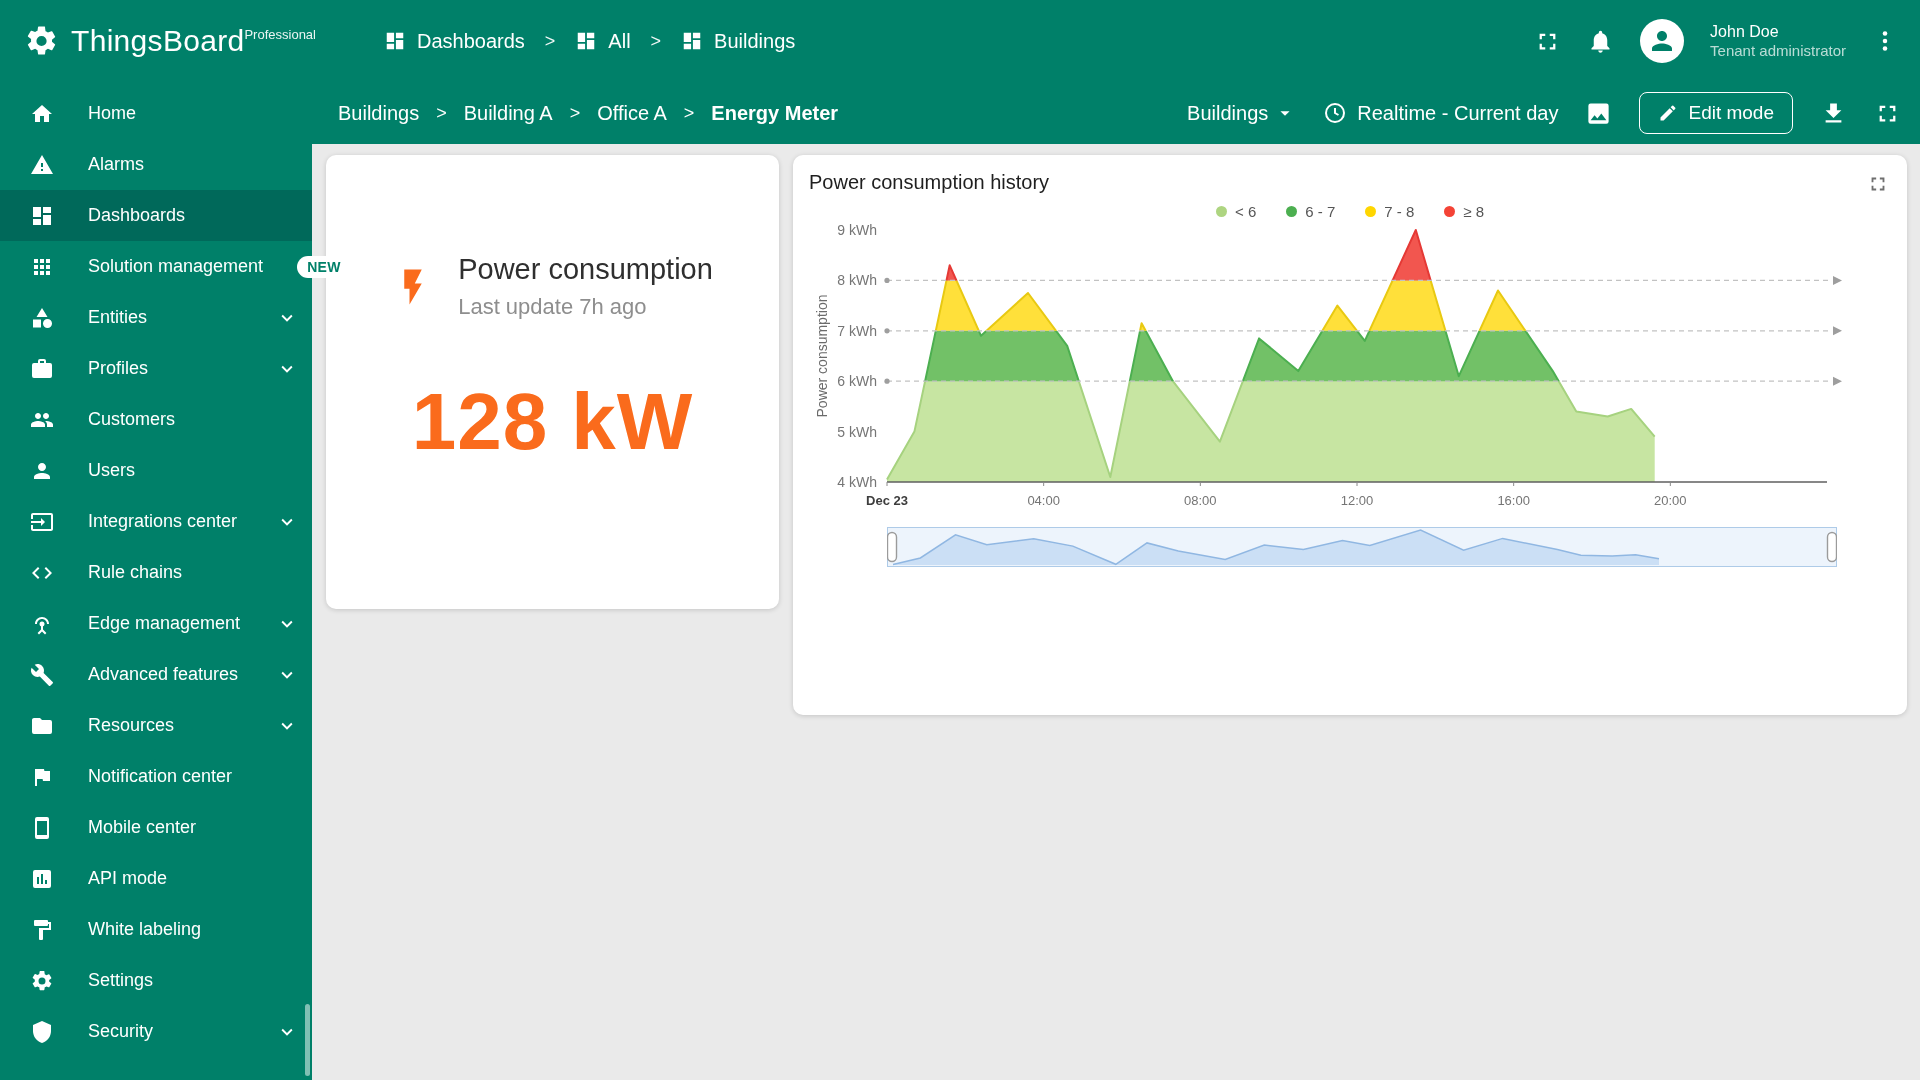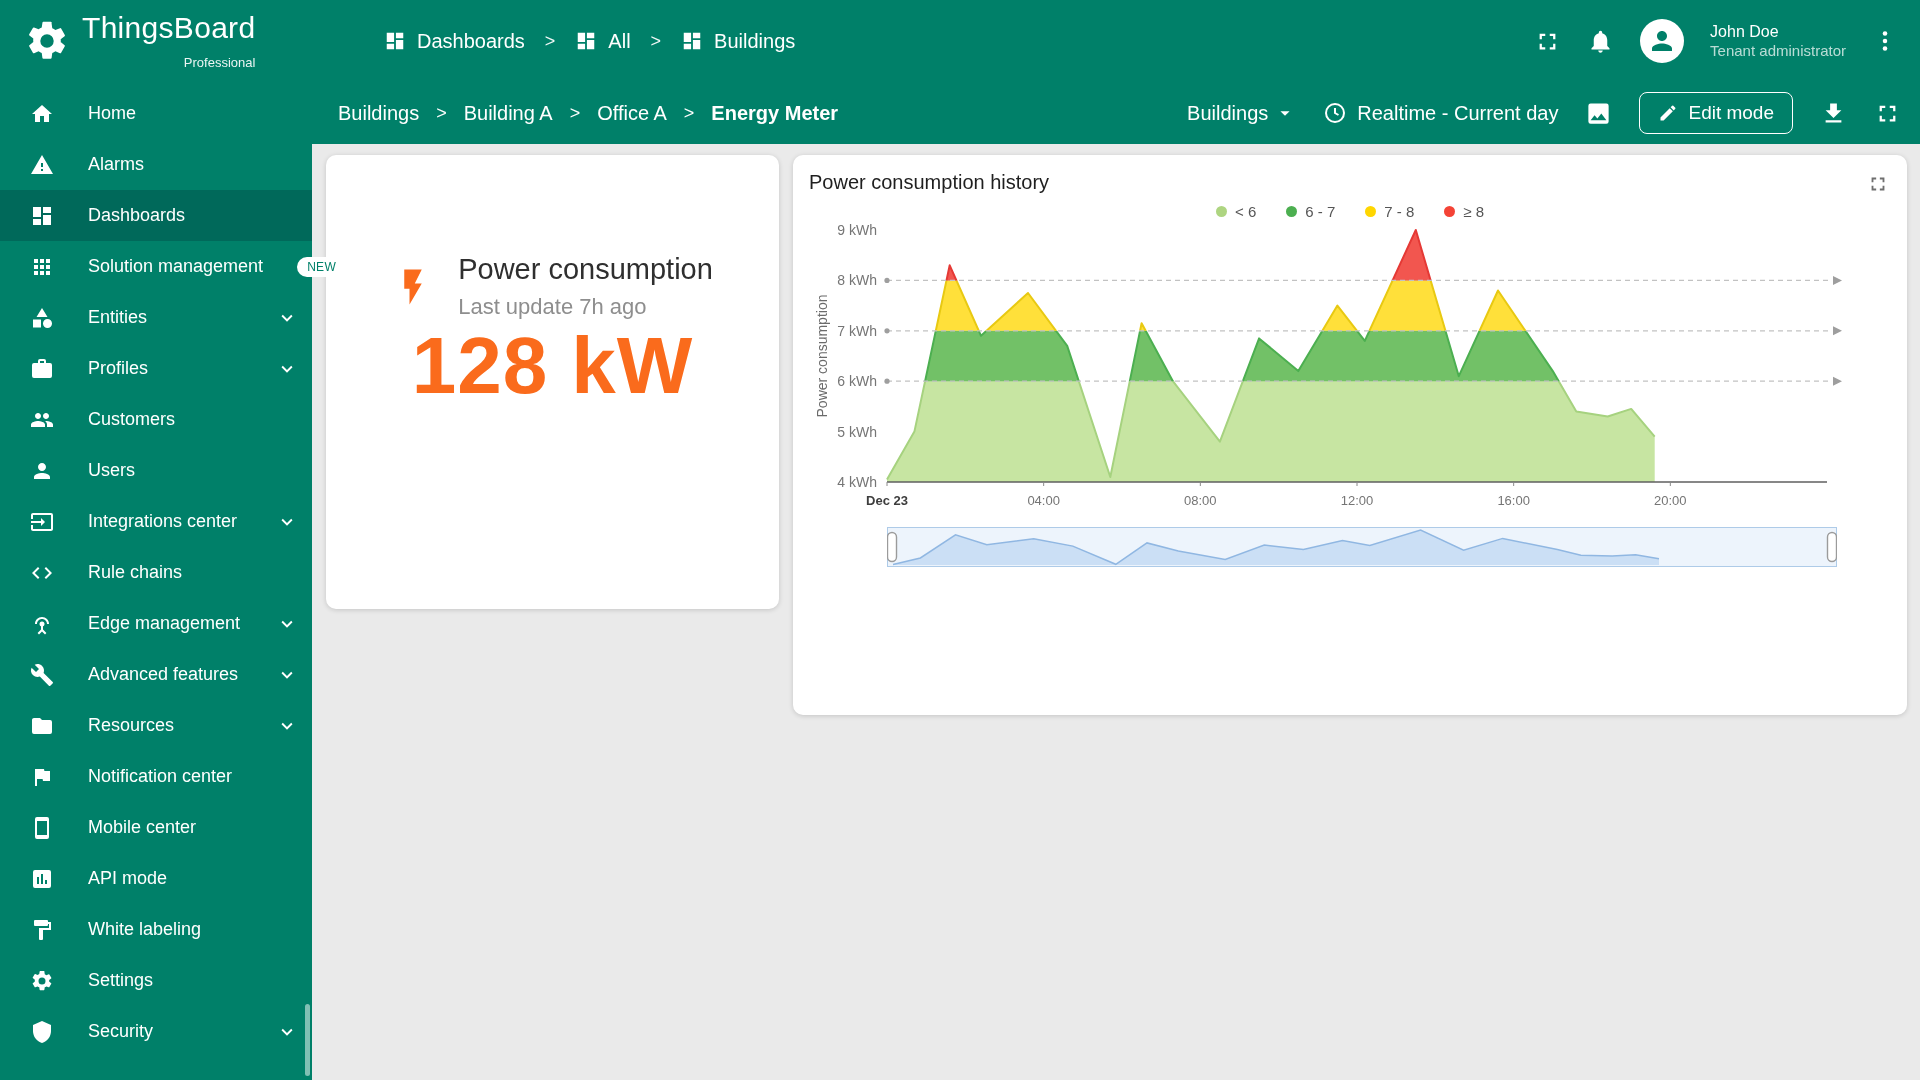--- a/index.html
+++ b/index.html
@@ -8,23 +8,23 @@
   }
   *{box-sizing:border-box;margin:0;padding:0}
   html,body{width:1920px;height:1080px;overflow:hidden}
   body{font-family:"Liberation Sans",sans-serif;background:var(--bg)}
   svg{display:block}
 
   
   .topbar{height:82px;background:var(--teal);color:#fff;display:flex;align-items:center;padding:0 22px 0 24px}
   .logo-block{display:flex;align-items:center;gap:12px;width:292px;cursor:pointer}
   .logo-gear{width:46px;height:46px;fill:#fff}
-  .brand-text{display:flex;flex-direction:column}
+  .brand-text{display:flex;}
   .brand-name{font-size:30px;font-weight:500;letter-spacing:.3px;line-height:1.05}
-  .brand-sub{font-size:13px;opacity:.92;text-align:right;margin-top:11px}
+  .brand-sub{font-size:13px;opacity:.92;text-align:right;margin-top:2px}
   .top-breadcrumb{display:flex;align-items:center;margin-left:68px;font-size:20px}
   .bc-item{display:flex;align-items:center;gap:11px;cursor:pointer}
   .bc-item svg{width:22px;height:22px;fill:#fff}
   .bc-sep{margin:0 20px;font-size:18px;opacity:.95}
   .top-actions{margin-left:auto;display:flex;align-items:center;gap:26px}
   .icon-btn{background:none;border:none;cursor:pointer;display:flex;align-items:center}
   .icon-btn svg{width:27px;height:27px;fill:#fff}
   .avatar{width:44px;height:44px;border-radius:50%;background:#fff;display:flex;align-items:center;justify-content:center;cursor:pointer}
   .avatar svg{width:30px;height:30px;fill:var(--teal)}
   .user-block{display:flex;flex-direction:column;line-height:1.25}
@@ -33,21 +33,21 @@
   .kebab svg{width:26px;height:26px}
 
   
   .body-row{display:flex;height:998px}
   .sidebar{width:312px;background:var(--teal);color:#fff;padding-top:6px;position:relative;flex-shrink:0}
   .sidebar::after{content:"";position:absolute;right:2px;bottom:4px;width:5px;height:72px;background:rgba(255,255,255,.5);border-radius:3px}
   .side-item{height:51px;display:flex;align-items:center;gap:34px;padding:0 14px 0 30px;font-size:18px;cursor:pointer}
   .side-item.active{background:var(--teal-dark)}
   .si-icon{width:24px;height:24px;fill:#fff;flex-shrink:0}
   .si-label{flex:1;white-space:nowrap}
-  .si-badge{background:#fff;color:var(--teal);font-size:12px;font-weight:400;padding:3px 10px;border-radius:11px;letter-spacing:.3px}
+  .si-badge{background:#fff;color:var(--teal);font-size:14px;font-weight:700;padding:3px 10px;border-radius:11px;letter-spacing:.3px}
   .si-chev{width:22px;height:22px;fill:#fff}
 
   .main-col{flex:1;display:flex;flex-direction:column}
 
   
   .toolbar{height:62px;background:var(--teal);color:#fff;display:flex;align-items:center;padding:0 20px 0 26px}
   .tb-breadcrumb{display:flex;align-items:center;font-size:20px}
   .tb-sep{margin:0 17px;font-size:18px}
   .tb-current{font-weight:700}
   .tb-right{margin-left:auto;display:flex;align-items:center;gap:27px;font-size:20px}
@@ -59,21 +59,21 @@
   .edit-btn svg{width:20px;height:20px;fill:#fff}
 
   
   .content{flex:1;background:var(--bg);padding:11px 14px;display:flex;gap:14px;align-items:flex-start}
   .card{background:#fff;border-radius:10px;box-shadow:0 1px 5px rgba(0,0,0,.16)}
   .card-power{width:453px;height:454px}
   .pw-head{display:flex;align-items:center;justify-content:center;gap:24px;margin-top:98px}
   .pw-bolt{width:42px;height:66px;fill:var(--orange)}
   .pw-title{font-size:29px;font-weight:500;color:#2f2f2f}
   .pw-sub{font-size:22px;color:#8e8e8e;margin-top:8px}
-  .pw-value{color:var(--orange);font-size:80px;font-weight:700;text-align:center;letter-spacing:1px}
+  .pw-value{color:var(--orange);font-size:80px;font-weight:700;text-align:center;margin-top:56px;letter-spacing:1px}
 
   .card-history{width:1114px;height:560px;padding:16px 16px 0;position:relative}
   .ch-head{display:flex;align-items:flex-start}
   .ch-title{flex:1;font-size:20px;font-weight:500;color:#1f1f1f}
   .ch-fs{background:none;border:none;cursor:pointer;padding:2px}
   .ch-fs svg{width:22px;height:22px;fill:#6f6f6f}
   .legend{display:flex;justify-content:center;gap:30px;margin-top:6px}
   .lg-item{display:flex;align-items:center;gap:8px;font-size:15px;color:#555;cursor:pointer}
   .lg-dot{width:11px;height:11px;border-radius:50%}
   #history-chart{margin-top:2px}

